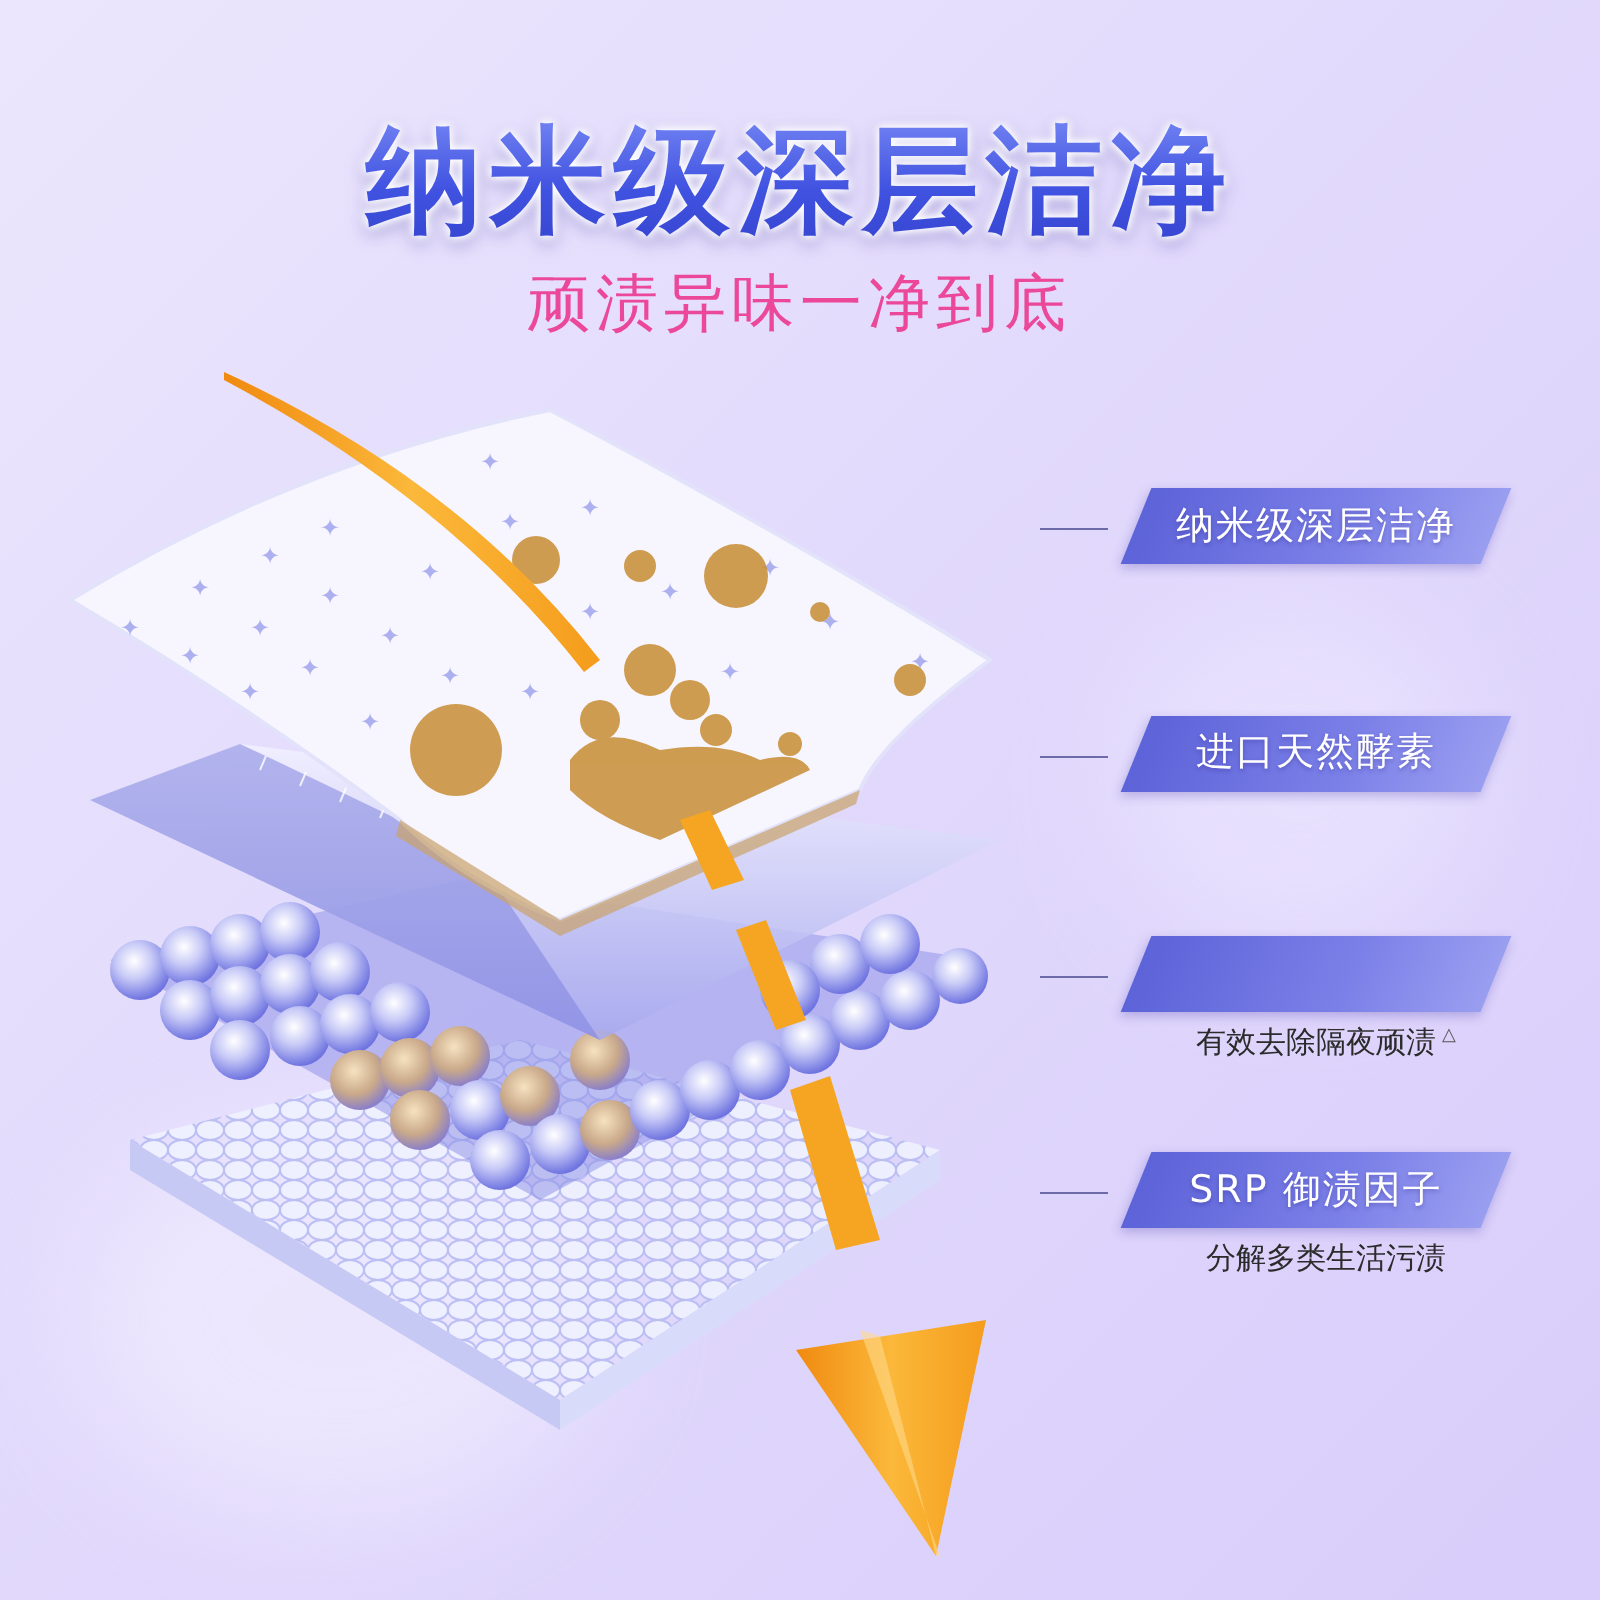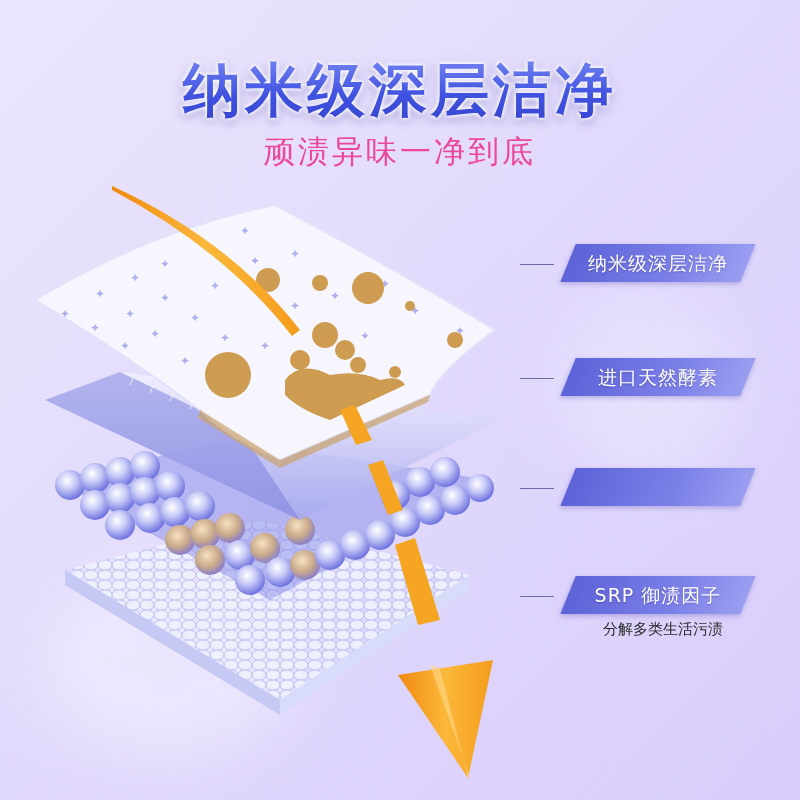--- a/index.html
+++ b/index.html
@@ -188,29 +188,30 @@
     <polygon points="430,665 470,778 468,778 440,668" fill="#ffd98a" opacity="0.6"></polygon>
   </g>
 </svg>
 
 <div class="feature" style="top:236px;">
   <div class="line"></div>
   <div class="badge"></div>
   <div class="badge-text">纳米级深层洁净</div>
 </div>
 
-<div class="feature" style="top:350px;">
+<div class="feature" style="top:350px;font-family:Liberation Serif, serif;">
   <div class="line"></div>
   <div class="badge"></div>
   <div class="badge-text">进口天然酵素</div>
 </div>
 
 <div class="feature" style="top:460px;">
   <div class="line"></div>
   <div class="badge"></div>
+  <div class="desc"><span>有效去除隔夜顽渍</span><sup>△</sup></div>
 </div>
 
 <div class="feature" style="top:568px;">
   <div class="line"></div>
   <div class="badge"></div>
   <div class="badge-text">SRP 御渍因子</div>
   <div class="desc"><span>分解多类生活污渍</span></div>
 </div>
 
 </body></html>

